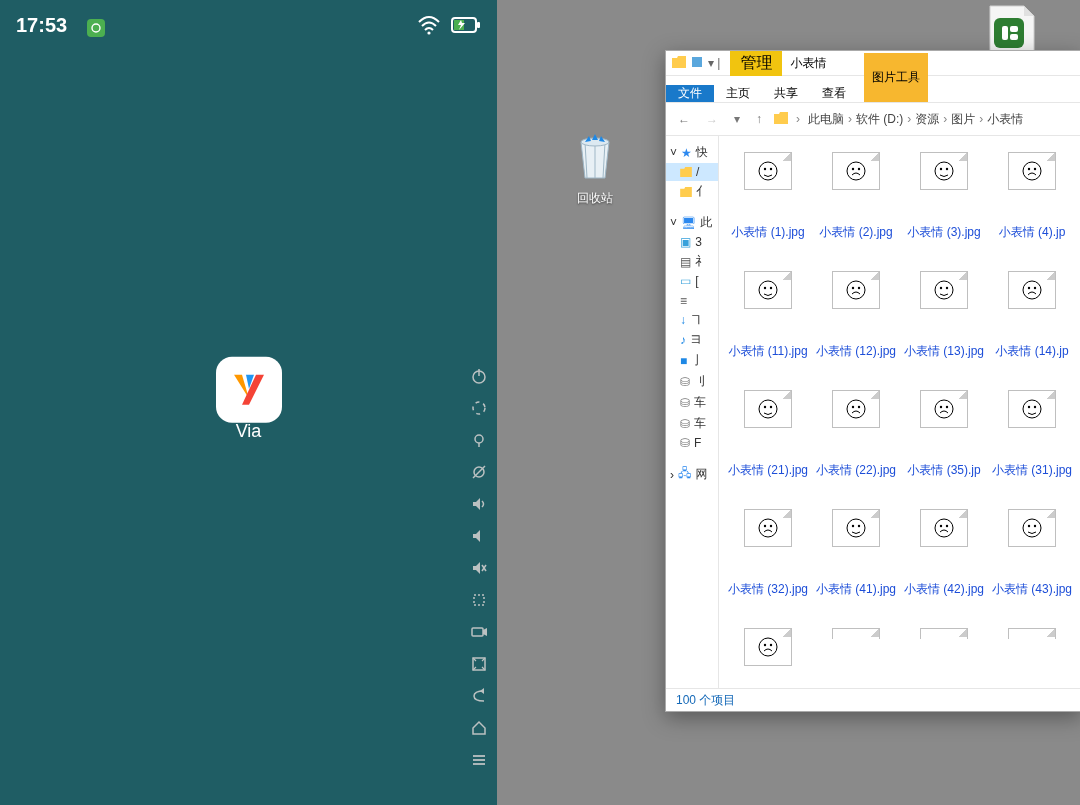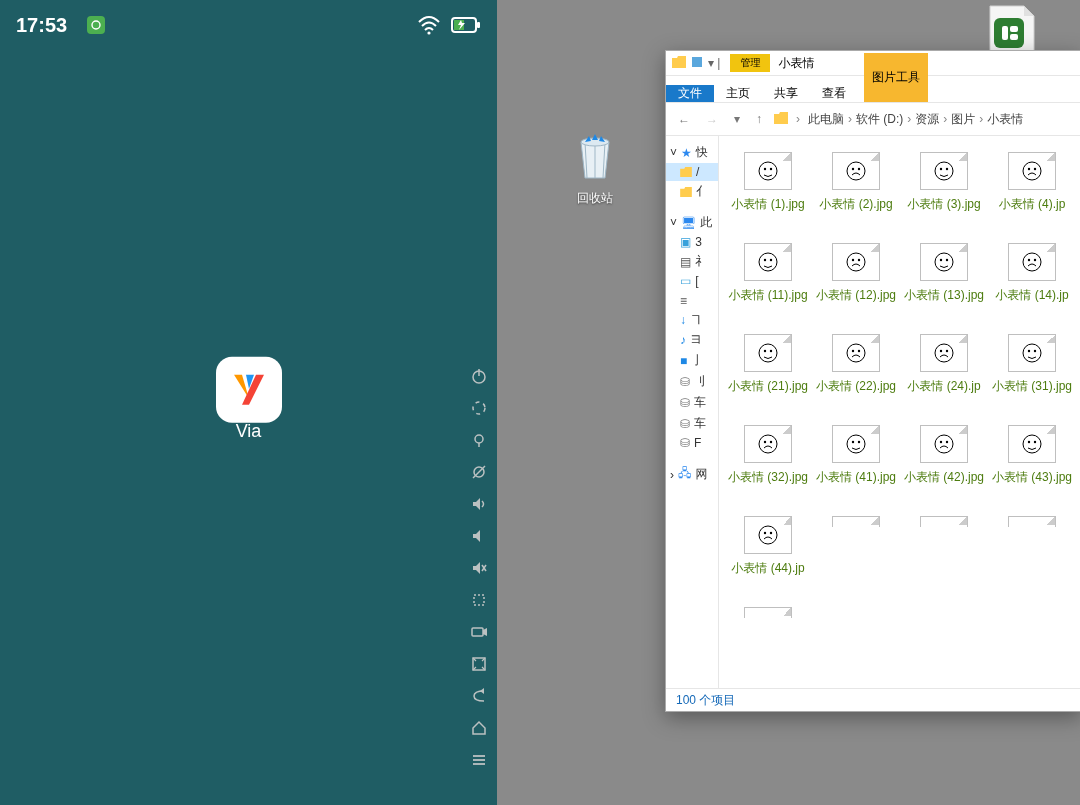--- a/index.html
+++ b/index.html
@@ -1,21 +1,21 @@
 <!DOCTYPE html>
 <html><head>
 <meta charset="utf-8">
 <style>
   html,body{margin:0;padding:0;height:100%;width:100%;font-family:"Segoe UI","Microsoft YaHei",Arial,sans-serif;background:#8a8a8a;overflow:hidden;}
   .stage{position:relative;width:1080px;height:805px;background:#8a8a8a;}
   
   .phone{position:absolute;left:0;top:0;width:497px;height:805px;background:#000;}
   .phone-screen{position:absolute;left:0;top:0;width:497px;height:805px;background:#1f5d64;}
   .statusbar{position:absolute;top:0;left:0;right:0;height:50px;display:flex;align-items:center;justify-content:space-between;padding:0 16px;box-sizing:border-box;color:#fff;}
-  .sb-left{display:flex;align-items:center;gap:20px;}
+  .sb-left{display:flex;align-items:flex-end;gap:20px;}
   .sb-clock{font-size:20px;font-weight:600;}
   .sb-badge{width:18px;height:18px;background:#4caf50;border-radius:4px;display:flex;align-items:center;justify-content:center;}
   .sb-right{display:flex;align-items:center;gap:10px;}
   .icon-svg{display:block;}
   .app-icon{
     position:absolute;left:50%;top:50%;transform:translate(-50%,-70%);
     width:66px;height:66px;background:#fff;border-radius:16px;
     display:flex;align-items:center;justify-content:center;
   }
   .app-label{position:absolute;left:50%;top:50%;transform:translate(-50%,18px);color:#fff;font-size:18px;}
@@ -25,39 +25,39 @@
   .emubtn svg{opacity:.9;}
   
   .recycle{position:absolute;left:555px;top:128px;width:80px;text-align:center;color:#fff;font-size:12px;text-shadow:0 1px 2px rgba(0,0,0,.6);}
   .recycle-ico{width:56px;height:56px;margin:0 auto 6px;position:relative;}
   
   .wps{position:absolute;right:40px;top:4px;width:60px;height:60px;}
   
   .explorer{position:absolute;left:665px;top:50px;width:415px;height:660px;background:#fff;border:1px solid #aaa;box-shadow:0 6px 20px rgba(0,0,0,.35);display:flex;flex-direction:column;overflow:hidden;}
   .expl-titlebar{height:24px;background:#fff;display:flex;align-items:center;font-size:12px;border-bottom:1px solid #e6e6e6;}
   .titlebar-left{display:flex;align-items:center;gap:6px;padding-left:6px;}
-  .titlebar-tab{margin-left:10px;padding:2px 10px;background:#f1c40f;font-size:10px;color:#000;}
+  .titlebar-tab{margin-left:10px;padding:2px 10px;background:#f1c40f;font-size:16px;color:#000;}
   .titlebar-name{margin-left:8px;font-size:12px;color:#000;}
   .expl-ribbon{height:26px;display:flex;align-items:flex-end;font-size:12px;}
   .rib-item{padding:0 12px;display:flex;align-items:center;color:#000;border-right:none;}
   .rib-item.file{background:#1979ca;color:#fff;}
   .rib-item.context{background:#f7b72f;color:#000000;margin-left:6px;padding:16px 8px;}
   .expl-addr{height:32px;display:flex;align-items:center;gap:8px;padding:0 8px;border-top:1px solid #e6e6e6;border-bottom:1px solid #e6e6e6;font-size:12px;color:#444;}
   .addr-btn{color:#777;padding:0 4px;}
   .addr-crumbs{flex:1;display:flex;align-items:center;gap:4px;overflow:hidden;}
   .crumb{white-space:nowrap;}
   .crumb-sep{color:#888;}
   .expl-body{flex:1;display:flex;min-height:0;}
   .expl-nav{width:52px;border-right:1px solid #e6e6e6;overflow:hidden;font-size:12px;padding:6px 0;}
   .nav-group{padding:2px 4px;display:flex;align-items:center;gap:4px;white-space:nowrap;color:#333;}
   .nav-folder{padding:2px 4px 2px 14px;display:flex;align-items:center;gap:4px;white-space:nowrap;color:#333;}
   .nav-folder.sel{background:#cde8ff;}
   .expl-files{flex:1;overflow:auto;padding:16px 8px 4px 8px;}
   .file-grid{display:grid;grid-template-columns:repeat(4,1fr);gap:30px 6px;}
-  .file-item{display:flex;flex-direction:column;align-items:center;font-size:12px;color:#4d7c0f;}
+  .file-item{display:flex;flex-direction:column;align-items:center;font-size:12px;color:#1d4ed8;gap:28px;}
   .thumb{width:46px;height:36px;border:1px solid #bfbfbf;background:#fff;display:flex;align-items:center;justify-content:center;position:relative;overflow:hidden;}
   .thumb::after{content:"";position:absolute;right:0;top:0;width:8px;height:8px;background:linear-gradient(135deg,#fff 50%,#ccc 50%);}
   .fname{margin-top:6px;white-space:nowrap;}
   .expl-status{height:22px;border-top:1px solid #e6e6e6;font-size:12px;color:#1569b8;display:flex;align-items:center;padding:0 10px;}
   
   .doodle{width:28px;height:24px;}
 </style>
 </head>
 <body>
 
@@ -449,21 +449,21 @@
             </div>
             <div class="file-item">
               <div class="thumb">
                 <svg class="doodle" viewBox="0 0 28 24">
                   <circle cx="14" cy="12" r="9" fill="none" stroke="#000" stroke-width="1"></circle>
                   <circle cx="11" cy="10" r="1.2" fill="#000"></circle>
                   <circle cx="17" cy="10" r="1.2" fill="#000"></circle>
                   <path d="M10 16 Q14 12 18 16" fill="none" stroke="#000" stroke-width="1"></path>
                 </svg>
               </div>
-              <div class="fname">小表情 (24).jp</div>
+              <div class="fname">小表情 (35).jp</div>
             </div>
             <div class="file-item">
               <div class="thumb">
                 <svg class="doodle" viewBox="0 0 28 24">
                   <circle cx="14" cy="12" r="9" fill="none" stroke="#000" stroke-width="1"></circle>
                   <circle cx="11" cy="10" r="1.2" fill="#000"></circle>
                   <circle cx="17" cy="10" r="1.2" fill="#000"></circle>
                   <path d="M10 16 Q14 19 18 16" fill="none" stroke="#000" stroke-width="1"></path>
                 </svg>
               </div>

